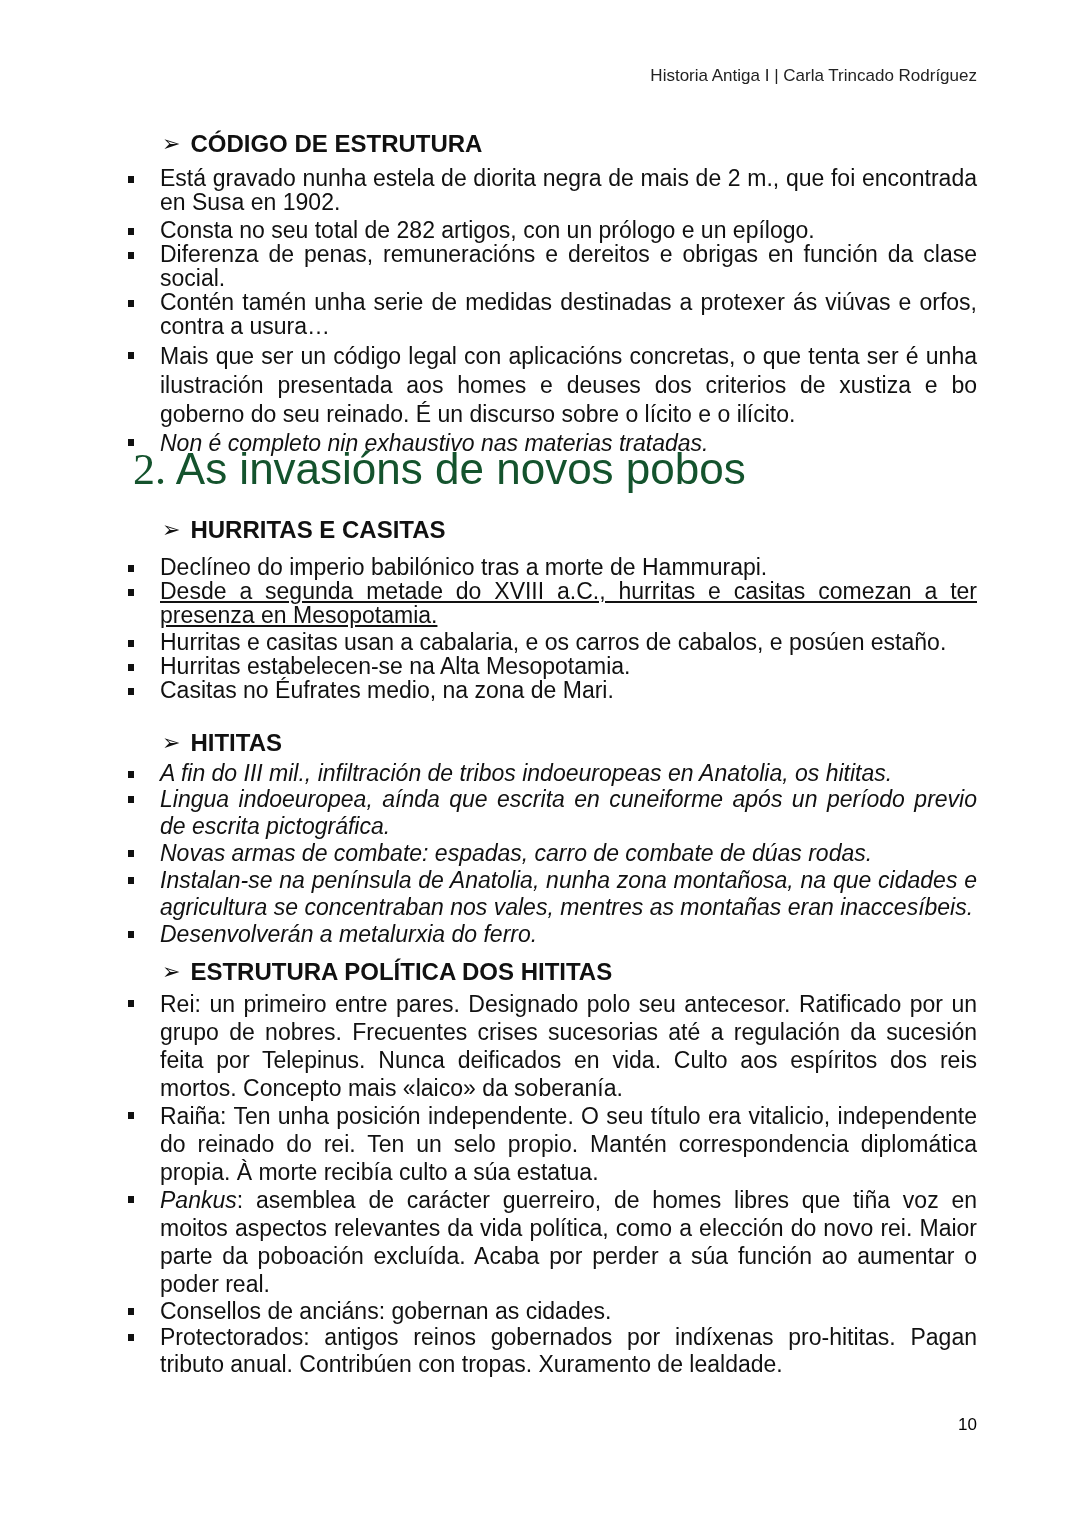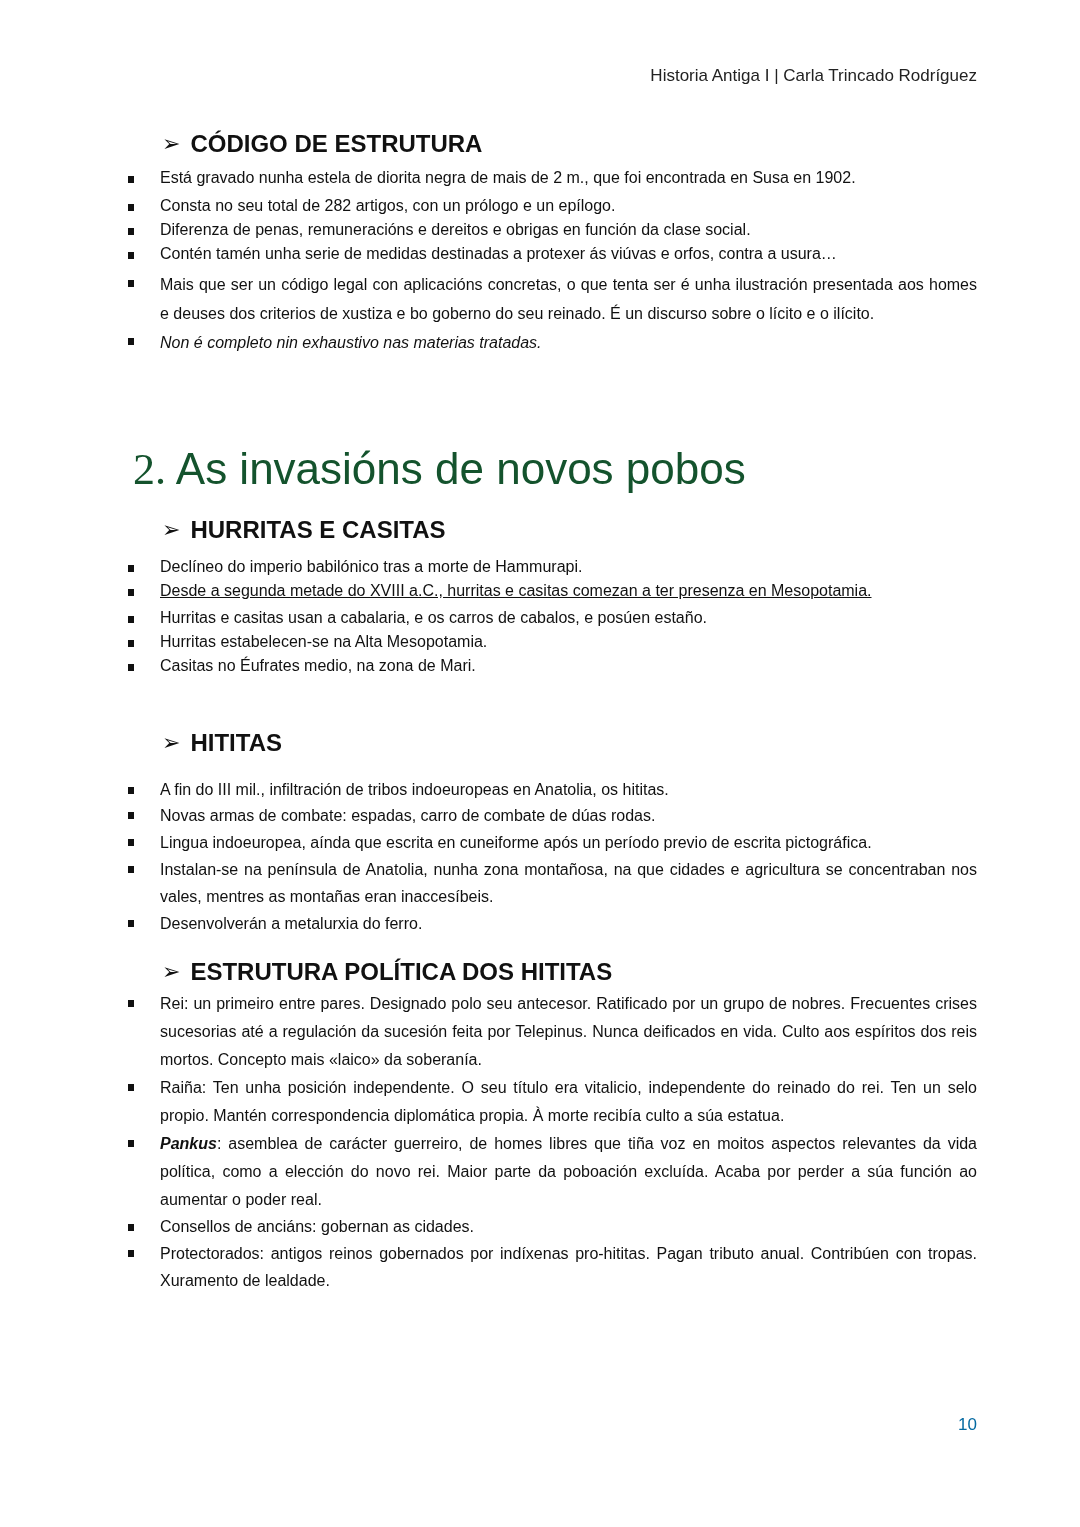--- a/index.html
+++ b/index.html
@@ -1,29 +1,29 @@
 <!DOCTYPE html>
 <html><head>
 <meta charset="utf-8">
 <style>
   html, body { margin: 0; padding: 0; background: #ffffff; }
   body { width: 1080px; height: 1527px; position: relative; overflow: hidden;
          font-family: "Liberation Sans", sans-serif; color: #111; }
   .header { position: absolute; top: 66px; right: 103px; font-size: 17px; color: #222; }
-  .page-number { position: absolute; top: 1415px; right: 103px; font-size: 17px; color: #0369a1; }
+  .page-number { position: absolute; top: 1415px; right: 103px; font-size: 17px; color: #000000; }
   .h3 { position: absolute; left: 162px; font-weight: bold; font-size: 24px; color: #111; display: flex; align-items: center; }
   .h3 .arrow { font-size: 22px; margin-right: 10px; font-weight: normal; }
   .h2 { position: absolute; left: 133px; top: 444px; font-size: 44px; color: #14532d; }
   .h2 .num { font-family: "Liberation Serif", serif; }
   ul.bullets { position: absolute; left: 124px; width: 853px; margin: 0; padding: 0; list-style: none; }
-  ul.bullets li { position: relative; padding-left: 36px; font-size: 16px; text-align: justify; }
+  ul.bullets li { position: relative; padding-left: 36px; font-size: 23px; text-align: justify; }
   ul.bullets li::before { content: ""; position: absolute; left: 4px; width: 6px; height: 7px; background: #111; }
   .tight li { line-height: 24px; }
   .tight li::before { top: 9px; }
-  em { font-style: italic; font-weight: bold; }
+  em { font-style: italic; }
 </style>
 </head>
 <body>
 
 <div class="header">Historia Antiga I | Carla Trincado Rodríguez</div>
 
 <div class="h3" style="top:130px;">
   <span class="arrow">➢</span>
   <span>CÓDIGO DE ESTRUTURA</span>
 </div>
@@ -50,24 +50,24 @@
   <li style="margin-bottom:3px;text-decoration:underline;">Desde a segunda metade do XVIII a.C., hurritas e casitas comezan a ter presenza en Mesopotamia.</li>
   <li>Hurritas e casitas usan a cabalaria, e os carros de cabalos, e posúen estaño.</li>
   <li>Hurritas estabelecen-se na Alta Mesopotamia.</li>
   <li>Casitas no Éufrates medio, na zona de Mari.</li>
 </ul>
 
 <div class="h3" style="top:729px;">
   <span class="arrow">➢</span>
   <span>HITITAS</span>
 </div>
-<ul class="bullets" style="top:777px;">
+<ul class="bullets" style="top:761px;font-style:italic;">
   <li style="line-height:25px;" class="t">A fin do III mil., infiltración de tribos indoeuropeas en Anatolia, os hititas.</li>
+  <li style="line-height:27px;">Lingua indoeuropea, aínda que escrita en cuneiforme após un período previo de escrita pictográfica.</li>
   <li style="line-height:27px;">Novas armas de combate: espadas, carro de combate de dúas rodas.</li>
-  <li style="line-height:27px;">Lingua indoeuropea, aínda que escrita en cuneiforme após un período previo de escrita pictográfica.</li>
   <li style="line-height:27px;">Instalan-se na península de Anatolia, nunha zona montañosa, na que cidades e agricultura se concentraban nos vales, mentres as montañas eran inaccesíbeis.</li>
   <li style="line-height:27px;">Desenvolverán a metalurxia do ferro.</li>
 </ul>
 
 <div class="h3" style="top:958px;">
   <span class="arrow">➢</span>
   <span>ESTRUTURA POLÍTICA DOS HITITAS</span>
 </div>
 <ul class="bullets" style="top:990px;">
   <li style="line-height:28px;">Rei: un primeiro entre pares. Designado polo seu antecesor. Ratificado por un grupo de nobres. Frecuentes crises sucesorias até a regulación da sucesión feita por Telepinus. Nunca deificados en vida. Culto aos espíritos dos reis mortos. Concepto mais «laico» da soberanía.</li>

